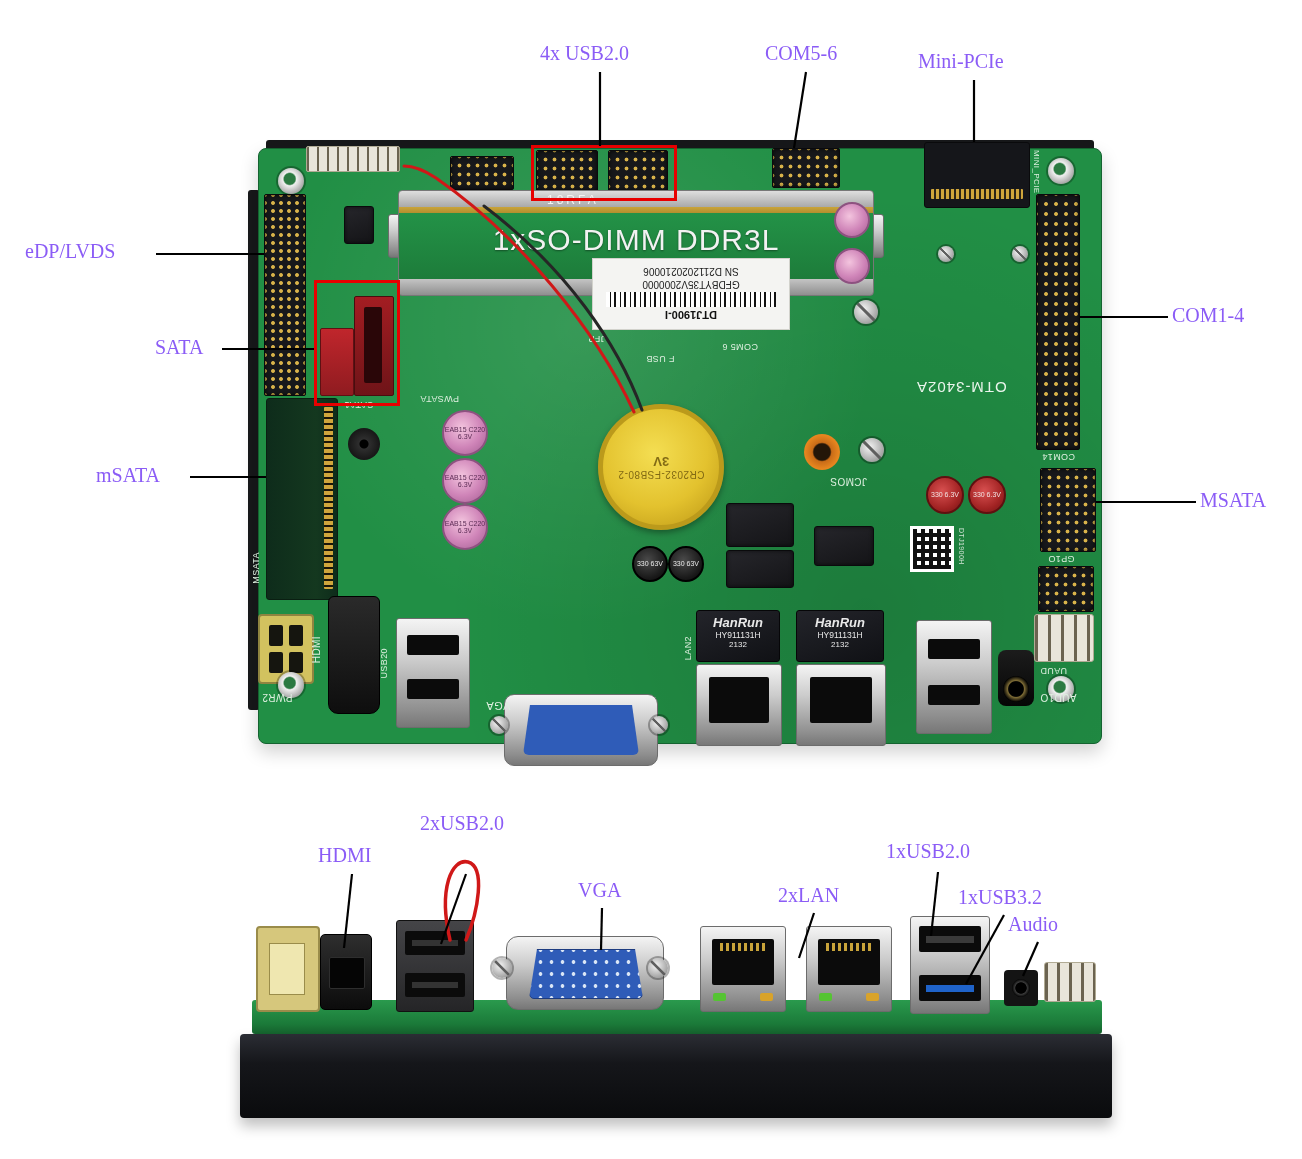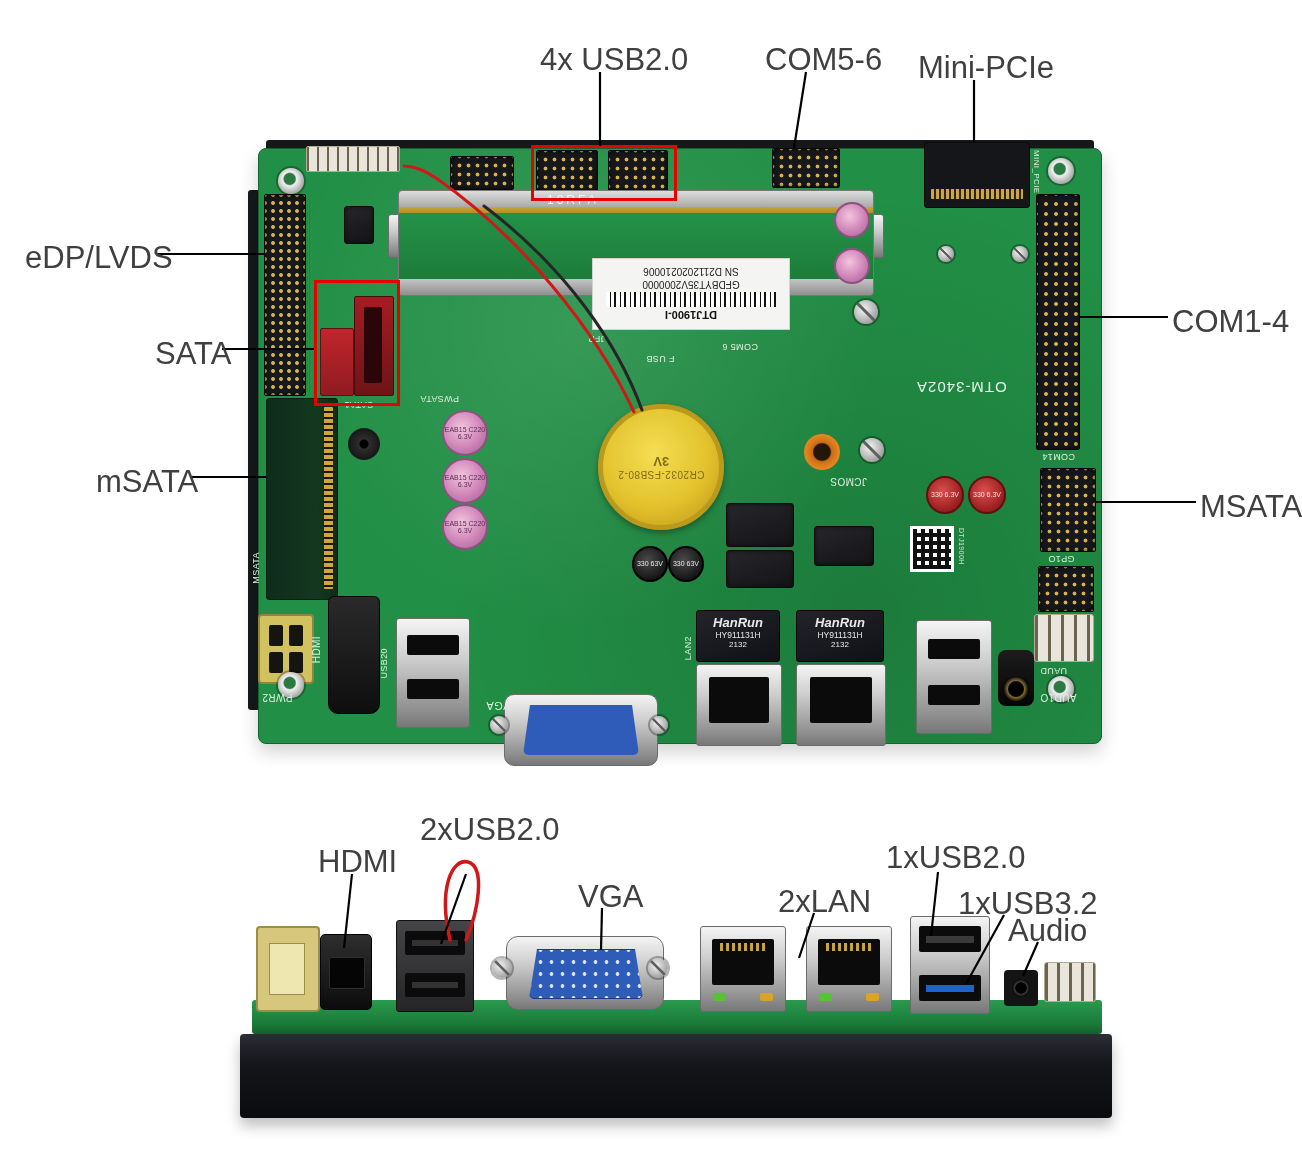--- a/index.html
+++ b/index.html
@@ -1,18 +1,18 @@
 <!DOCTYPE html>
 <html><head>
 <meta charset="utf-8">
 <style>
   html,body{margin:0;padding:0;background:#fff;}
   body{font-family:"Liberation Sans",sans-serif;}
   #stage{position:relative;width:1302px;height:1159px;background:#fff;overflow:hidden;}
-  .label{position:absolute;font-size:31px;color:#404040;white-space:nowrap;z-index:50;}
+  .label{position:absolute;font-size:20px;color:#8b5cf6;white-space:nowrap;z-index:50;font-family:Liberation Serif, serif;}
   .pcb{background:
     radial-gradient(circle at 38% 30%, rgba(255,255,255,.10), rgba(0,0,0,0) 45%),
     radial-gradient(circle at 72% 78%, rgba(0,0,0,.14), rgba(0,0,0,0) 55%),
     #218f45;}
   .pinheader{position:absolute;background-color:#17181b;background-image:radial-gradient(circle,#d9b34a 1.5px,rgba(0,0,0,0) 2.3px);background-size:9px 9px;background-position:4px 4px;border:1px solid #0a0a0c;border-radius:2px;box-shadow:inset 0 0 5px rgba(0,0,0,.75);}
   .metal{position:absolute;background:linear-gradient(180deg,#f4f4f4,#cccccc 38%,#8e8e8e 85%,#777);border:1px solid #6c6c6c;border-radius:3px;}
   .slot{position:absolute;background:#0b0b0b;border-radius:2px;}
   .silk{position:absolute;color:#ddefdf;letter-spacing:.4px;font-size:9px;line-height:1;z-index:20;}
   .flip{transform:rotate(180deg);}
   .vert{writing-mode:vertical-rl;}
@@ -70,20 +70,21 @@
   <div class="abs" style="left:266px;top:398px;width:70px;height:200px;background:linear-gradient(90deg,#0e2c1b,#14381f 70%,#0e2c1b);border:1px solid #0a1f12;border-radius:3px;z-index:12;">
     <div class="abs" style="right:4px;top:8px;width:9px;height:182px;background:repeating-linear-gradient(180deg,#cfa63c 0 4px,#1c1608 4px 6px);border-radius:1px;"></div>
   </div>
   <div class="silk vert flip" style="left:252px;top:552px;font-size:9px;">MSATA</div>
 
   <div class="abs" style="left:348px;top:428px;width:32px;height:32px;border-radius:50%;background:radial-gradient(circle at 50% 50%, #000 18%, #2e2e2e 22%, #0d0d0d 90%);z-index:12;"></div>
   <div class="chip" style="left:344px;top:206px;width:28px;height:36px;"></div>
 
   <div class="abs" style="left:398px;top:190px;width:474px;height:104px;border-radius:4px;z-index:12;background:linear-gradient(180deg,#dedede 0px,#a9a9a9 16px,#c9a43a 16px,#b28f2e 22px,#239247 22px,#1d7c3a 88px,#c4c4c4 88px,#8f8f8f 104px);border:1px solid #777;">
     <div class="abs" style="left:148px;top:2px;font-size:12px;letter-spacing:3px;color:#f4f4f4;">18RFA</div>
+    <div class="abs" style="left:0;top:32px;width:100%;text-align:center;font-size:30px;color:#f2f2f2;letter-spacing:1px;text-shadow:0 1px 2px rgba(0,0,0,.4);">1xSO-DIMM DDR3L</div>
   </div>
   <div class="metal" style="left:388px;top:214px;width:12px;height:42px;"></div>
   <div class="metal" style="left:870px;top:214px;width:12px;height:42px;"></div>
 
   <div class="abs flip" style="left:592px;top:258px;width:198px;height:72px;background:#f4f4f2;border:1px solid #d2d2cc;z-index:14;display:flex;flex-direction:column;align-items:center;justify-content:center;gap:2px;padding:3px;box-sizing:border-box;">
     <div style="font-size:11px;color:#111;font-weight:bold;">DTJ1900-I</div>
     <div style="width:170px;height:15px;background:repeating-linear-gradient(90deg,#111 0 2px,#fff 2px 5px,#111 5px 6px,#fff 6px 10px);"></div>
     <div style="font-size:10px;color:#222;">GFDBYT35V2000000</div>
     <div style="font-size:10px;color:#222;">SN D2112020210006</div>
   </div>

